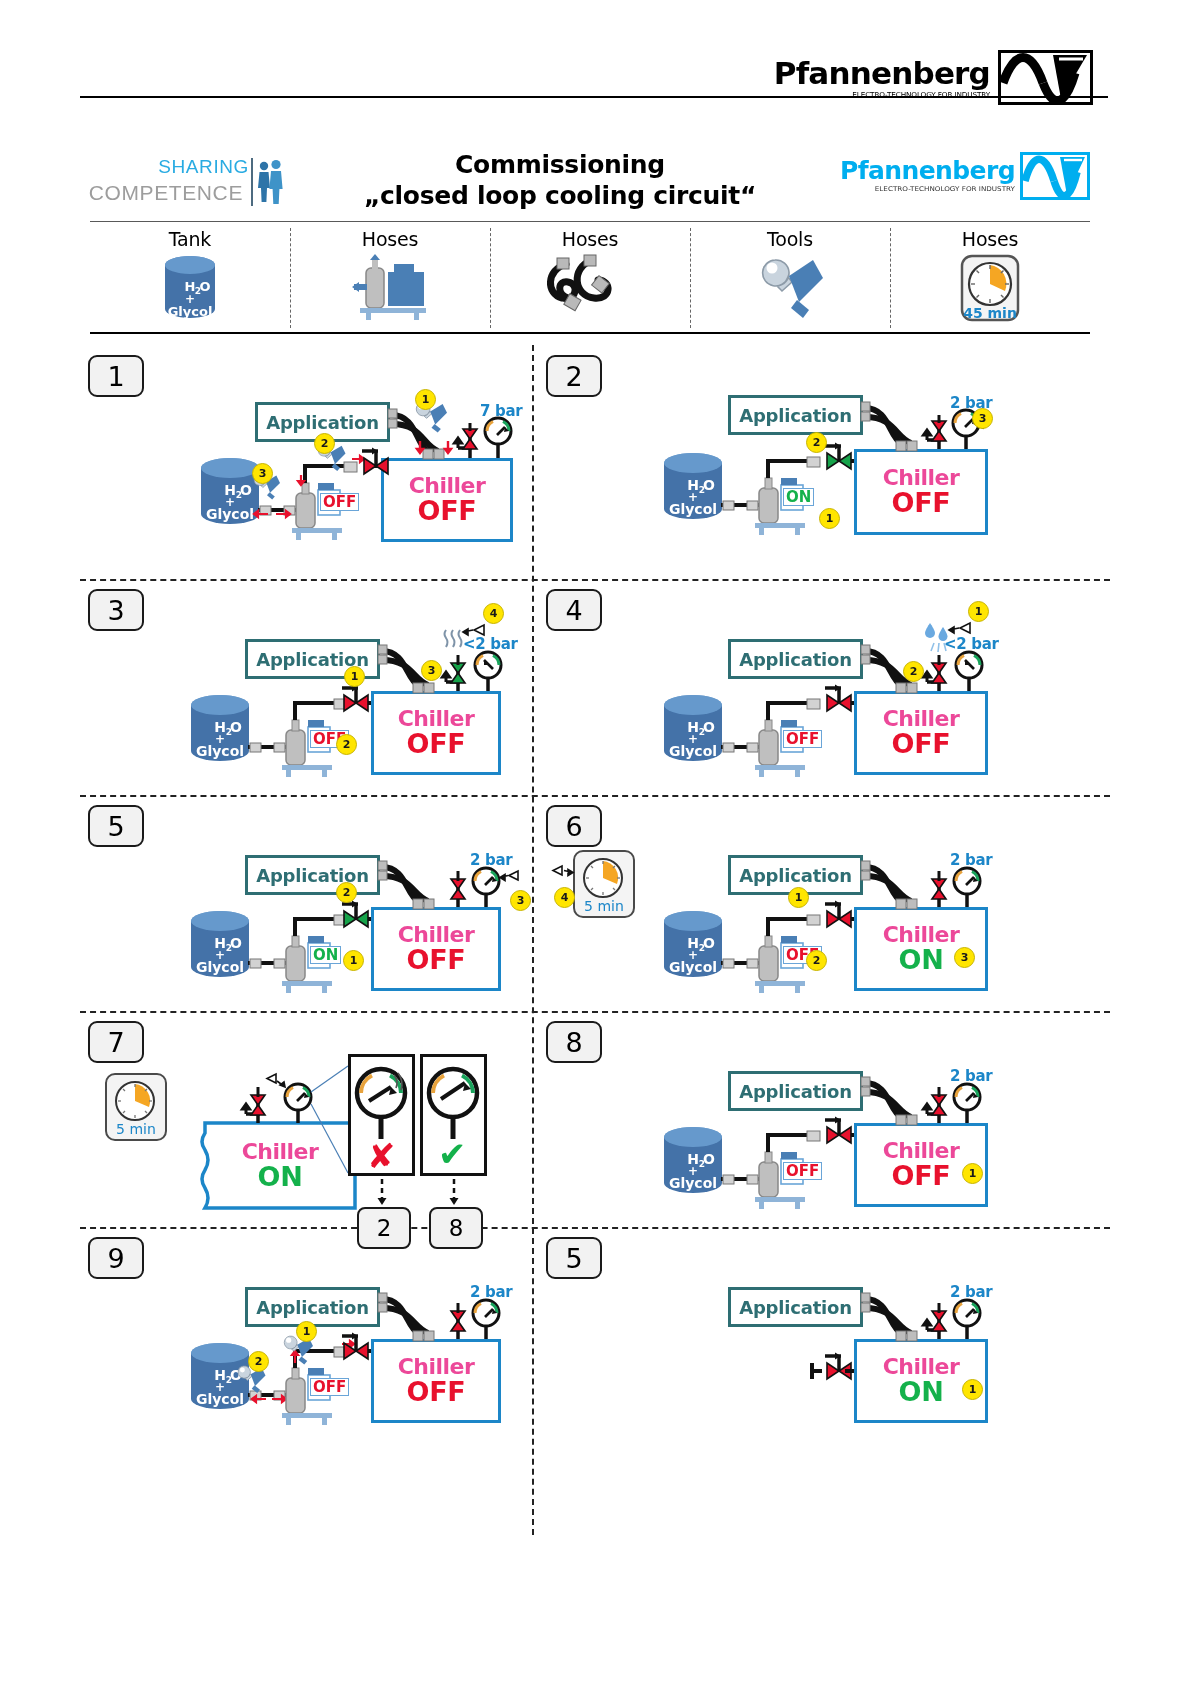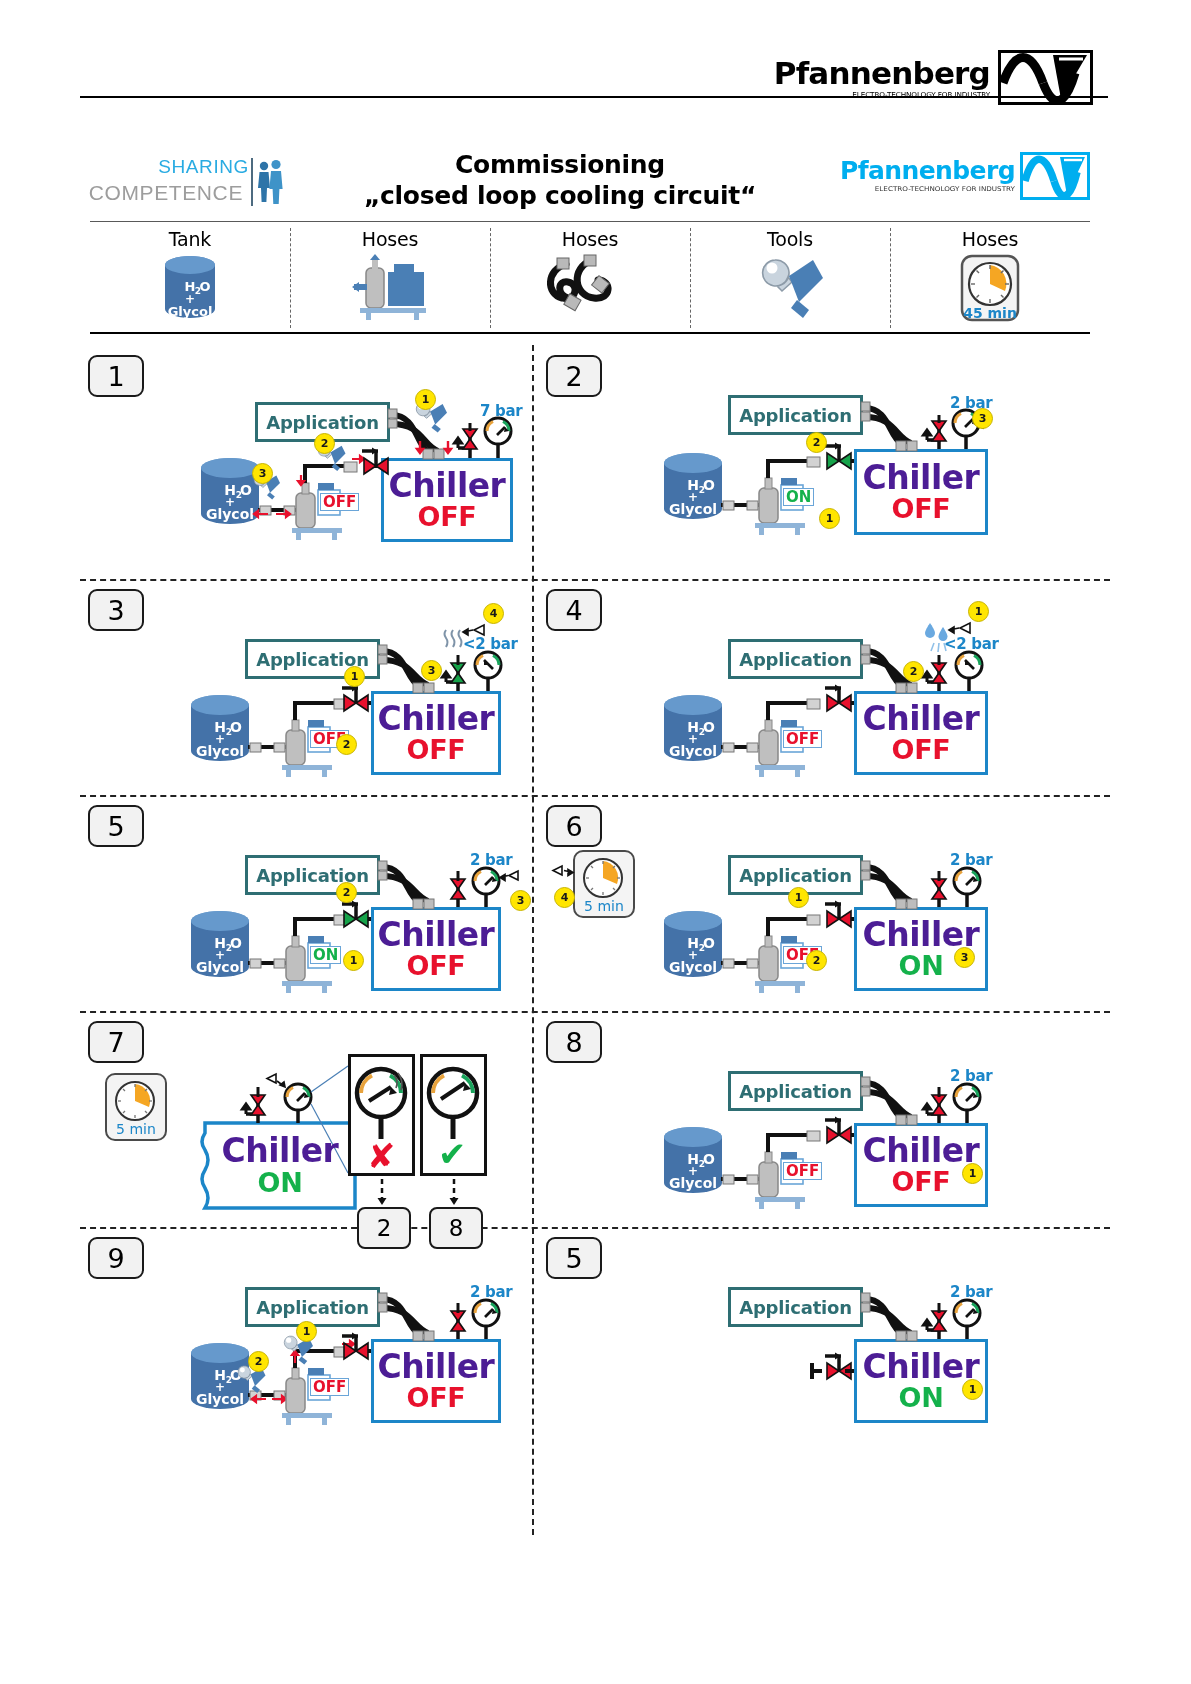--- a/index.html
+++ b/index.html
@@ -242,21 +242,21 @@
   .chiller-box {
     position: absolute;
     border: 3.5px solid #1C86C8;
     background: #fff;
     box-sizing: border-box;
     display: flex; flex-direction: column;
     align-items: center; justify-content: center;
     font-family: "DejaVu Sans", sans-serif;
   }
   .chiller-name {
-    font-weight: bold; font-size: 33px; color: #4c1d95;
+    font-weight: bold; font-size: 22px; color: #ec4899;
     letter-spacing: -0.5px; line-height: 1.05;
   }
   .chiller-state {
     font-weight: bold; font-size: 27px; line-height: 1.05;
     letter-spacing: -0.3px;
   }
   .chiller-state.off { color: #E8112D; }
   .chiller-state.on  { color: #14B14B; }
 
   .badge-num {

